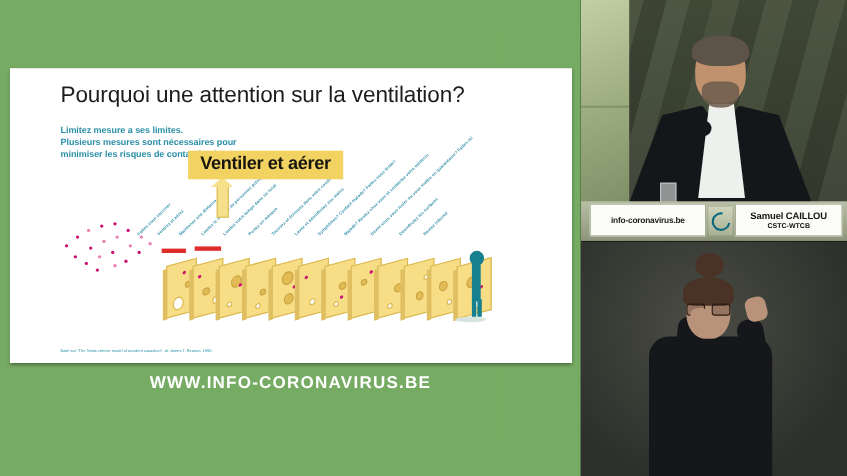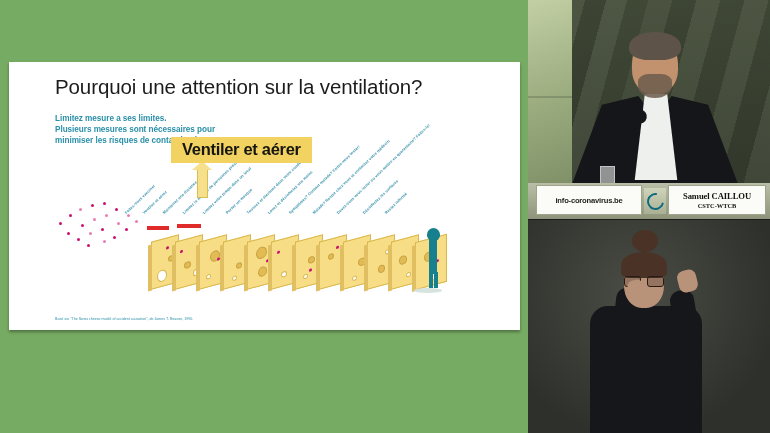--- a/index.html
+++ b/index.html
@@ -319,21 +319,21 @@
     bottom: 4px;
     height: 28px;
     background: #fbfbf7;
     border: 1.6px solid #9ea58a;
     display: flex;
     align-items: center;
     justify-content: center;
     flex-direction: column;
   }
   .plate-left { left: 8px; width: 104px; }
-  .plate-right{ left: 140px; width: 96px; font-family: Liberation Serif, serif; }
+  .plate-right{ left: 140px; width: 96px; }
   .plate-left span {
     font-size: 7.6px; font-weight: bold; color: #1e1e1e; letter-spacing: -.2px;
   }
   .plate-name { font-size: 8.6px; font-weight: bold; color: #111; letter-spacing: -.1px; }
   .plate-org  { font-size: 6.4px; font-weight: bold; color: #111; margin-top: 1px; }
   .logo-badge {
     position: absolute;
     left: 116px; bottom: 5px;
     width: 22px; height: 26px;
     background: linear-gradient(#cfd4bb,#a9b094);
@@ -537,20 +537,21 @@
             <i class="body"></i>
             <i class="leg"></i>
             <i class="leg2"></i>
           </div>
         </div>
 
         <div class="poster-credit">Basé sur "The Swiss cheese model of accident causation", de James T. Reason, 1990.</div>
       </div>
     </div>
 
+    <div class="footer-url">WWW.INFO-CORONAVIRUS.BE</div>
   </div>
 
   <div class="video-col">
 
     <div class="vid vid-speaker">
       <div class="curtain"></div>
       <div class="wall-left"></div>
 
       <div class="spk-jacket"></div>
       <div class="spk-shirt"></div>

